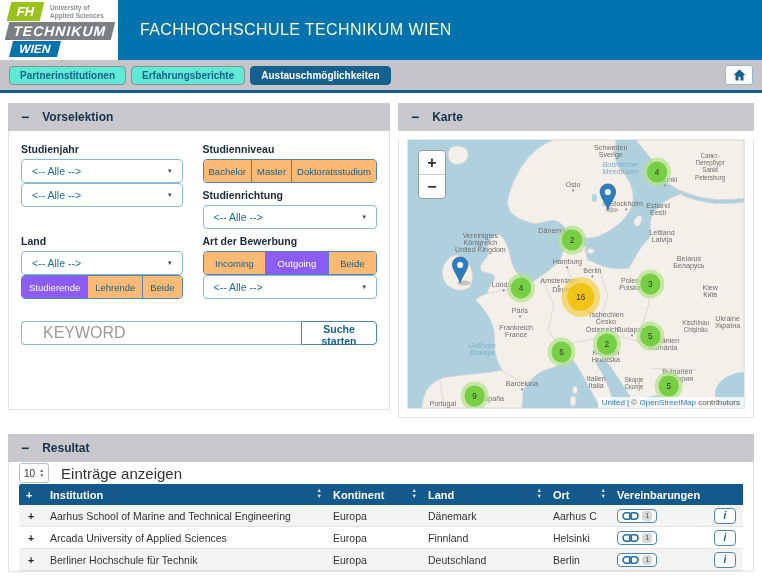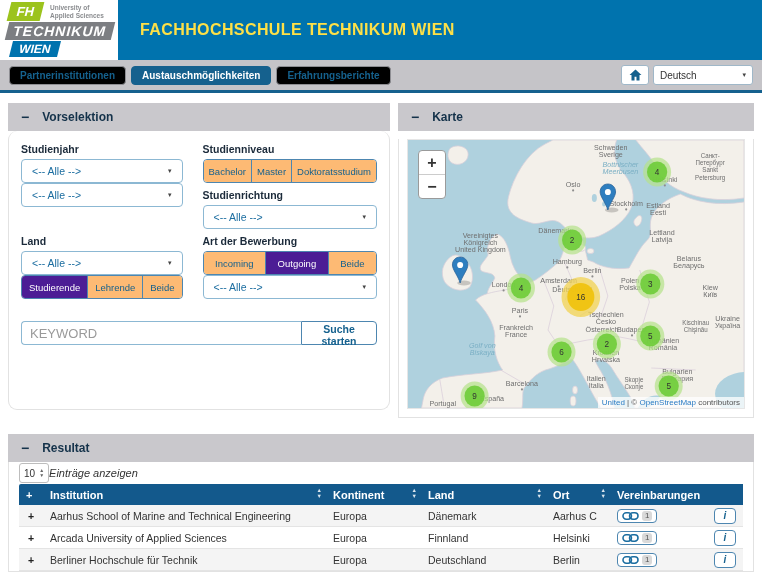--- a/index.html
+++ b/index.html
@@ -1,53 +1,53 @@
 <!DOCTYPE html>
 <html><head>
 <meta charset="utf-8">
 <style>
   html,body{margin:0;padding:0;}
   body{width:762px;height:577px;overflow:hidden;background:#fff;font-family:"Liberation Sans",sans-serif;position:relative;}
   
   .header{position:relative;height:60px;background:#fff;}
   .header-blue{position:absolute;left:118px;right:0;top:0;bottom:0;background:#0073AE;display:flex;align-items:center;}
-  .header-title{color:#fde047;font-size:16px;font-weight:700;letter-spacing:.4px;margin-left:22px;}
+  .header-title{color:#fef9c3;font-size:16px;font-weight:400;letter-spacing:.4px;margin-left:22px;}
   .logo{position:absolute;left:0;top:0;width:118px;height:60px;}
   .logo-fh{position:absolute;left:9px;top:2px;width:33px;height:19px;background:#9CC31D;transform:skewX(-14deg);color:#fff;font-weight:bold;font-size:13px;display:flex;align-items:center;justify-content:center;}
   .logo-uas{position:absolute;left:50px;top:4px;font-size:6.5px;line-height:1.25;color:#8A8C8F;font-weight:600;}
   .logo-technikum{position:absolute;left:7px;top:22px;width:106px;height:18px;background:#7C7E82;transform:skewX(-14deg);color:#fff;font-weight:bold;font-size:14px;letter-spacing:1px;display:flex;align-items:center;justify-content:center;}
   .logo-wien{position:absolute;left:11px;top:41px;width:48px;height:16px;background:#0073AE;transform:skewX(-14deg);color:#fff;font-weight:bold;font-size:12px;display:flex;align-items:center;justify-content:center;}
   
   .tabbar{height:30px;background:#C5C4C8;display:flex;align-items:center;padding:0 9px;gap:5px;}
   #tabs{display:flex;gap:5px;}
-  .tab{height:17px;padding:0 10px;background:#000000;border:1px solid #8E8E93;border-radius:4px;color:#15618E;font-size:10px;font-weight:bold;display:flex;align-items:center;cursor:pointer;}
+  .tab{height:17px;padding:0 10px;background:#5eead4;border:1px solid #8E8E93;border-radius:4px;color:#15618E;font-size:10px;font-weight:bold;display:flex;align-items:center;cursor:pointer;}
   .tab.active{background:#15618E;color:#fff;border-color:#15618E;}
   .tabbar-right{margin-left:auto;display:flex;gap:4px;align-items:center;}
   .home-btn{width:26px;height:18px;background:#fff;border:1px solid #9FB7C8;border-radius:3px;display:flex;align-items:center;justify-content:center;}
   .lang-select{width:86px;height:18px;background:#fff;border:1px solid #9FB7C8;border-radius:3px;font-size:10px;color:#333;display:flex;align-items:center;justify-content:space-between;padding:0 6px;}
   .blue-rule{height:3px;background:#15618E;}
   
   .panels{display:flex;gap:8px;margin:10px 8px 0;align-items:flex-start;}
   .panel-left{width:382px;}
   .panel-right{flex:1;}
   .panel-header{height:28px;background:#C9C8CC;display:flex;align-items:center;gap:13px;padding:0 13px;font-weight:bold;font-size:12px;color:#14324A;}
   .minus{font-weight:bold;font-size:14px;line-height:1;}
   .panel-body{background:#fff;border:1px solid #E2E2E2;border-top:none;}
-  .panel-left .panel-body{height:266px;padding:6px 12px;border-radius:9px;}
+  .panel-left .panel-body{height:266px;padding:6px 12px;}
   
   .form-grid{display:grid;grid-template-columns:1fr 1fr;column-gap:20px;}
   .field label{display:block;font-size:10.5px;font-weight:bold;color:#1B2A3A;margin:6px 0 4px;}
   .select{height:22px;border:1px solid #8CB8D3;border-radius:4px;display:flex;align-items:center;justify-content:space-between;padding:0 10px;font-size:10.5px;color:#1B6DA0;cursor:pointer;}
   .caret{color:#444;font-size:7px;}
   .seg{display:flex;height:22px;border:1px solid #4D86B0;border-radius:4px;overflow:hidden;}
   .seg-item{flex:1 1 auto;display:flex;align-items:center;justify-content:center;font-size:9.5px;color:#15618E;background:#fdba74;border-left:1px solid #4D86B0;padding:0 5px;white-space:nowrap;cursor:pointer;}
   .seg-item:first-child{border-left:none;}
-  .seg-item.active{background:#4c1d95;color:#fff;}
+  .seg-item.active{background:#8b5cf6;color:#fff;}
   .keyword-row{display:flex;margin-top:22px;}
-  .keyword-row input{flex:1;height:22px;border:1px solid #8CB8D3;border-right:none;border-radius:4px 0 0 4px;padding:0 8px;font-size:13px;color:#333;outline:none;}
+  .keyword-row input{flex:1;height:22px;border:1px solid #8CB8D3;border-right:none;border-radius:4px 0 0 4px;padding:0 21px;font-size:16px;color:#333;outline:none;}
   .keyword-row input::placeholder{color:#9A9A9A;}
   .search-btn{width:76px;height:24px;border:1px solid #4D86B0;border-radius:0 4px 4px 0;background:#fff;color:#15618E;font-weight:bold;font-size:10.5px;cursor:pointer;}
   
   .map-wrap{position:relative;margin:8px;height:268px;border:1px solid #E6E6E6;}
   .map-wrap svg.map{display:block;width:100%;height:100%;}
   .mlabel{fill:#6E6E6E;font-size:7.4px;font-family:"Liberation Sans",sans-serif;}
   .mlabel.small{font-size:6.4px;}
   .mlabel.water{fill:#7AAFC4;font-style:italic;}
   .c-outer.green{fill:rgba(181,226,140,0.72);} .c-inner.green{fill:rgba(110,204,57,0.9);}
   .c-outer.yellow{fill:rgba(241,211,87,0.78);} .c-inner.yellow{fill:rgba(240,194,12,0.92);}
@@ -56,21 +56,21 @@
   .zoombtn{height:23px;display:flex;align-items:center;justify-content:center;font-size:16px;font-weight:bold;color:#333;cursor:pointer;}
   .zoombtn:first-child{border-bottom:1px solid #ccc;}
   .attribution{position:absolute;right:0;bottom:0;background:rgba(255,255,255,0.75);font-size:8px;color:#555;padding:1px 4px;z-index:5;}
   .attribution a{color:#2B7CC4;text-decoration:none;}
   
   .resultat{margin:16px 8px 0;}
   .resultat-body{background:#fff;border:1px solid #E2E2E2;border-top:none;}
   .table-controls{display:flex;align-items:center;padding:1px 10px;}
   .pagesize{display:flex;align-items:center;gap:2px;border:1px solid #BDBDBD;border-radius:3px;height:18px;padding:0 4px;font-size:10px;color:#333;}
   .updown{display:flex;flex-direction:column;font-size:5px;color:#666;line-height:1;margin-left:2px;}
-  .entries-label{font-size:11px;color:#333;margin-left:0;font-style:italic;}
+  .entries-label{font-size:15px;color:#333;margin-left:12px;}
   .search-right{margin-left:auto;display:flex;align-items:center;gap:6px;}
   .search-right label{font-size:10.5px;color:#333;}
   .search-right input{width:95px;height:17px;border:1px solid #C9C9C9;border-radius:3px;outline:none;padding:0 4px;font-size:10px;}
   table{width:calc(100% - 20px);margin:0 10px;border-collapse:collapse;font-size:10.5px;table-layout:fixed;}
   thead th{background:#13598C;color:#fff;font-size:11px;font-weight:bold;text-align:left;height:21px;padding:0 7px;position:relative;}
   thead th:first-child{border-radius:2px 0 0 0;}
   .sort{position:absolute;right:4px;top:3px;display:flex;flex-direction:column;font-size:5.5px;color:rgba(255,255,255,0.85);line-height:1.1;cursor:pointer;}
   tbody td{height:21px;padding:0 7px;border-bottom:1px solid #E4E4E4;color:#333;overflow:hidden;white-space:nowrap;}
   tbody tr:nth-child(odd) td{background:#F4F4F4;}
   td.plus{text-align:center;font-weight:bold;color:#222;}
@@ -93,32 +93,28 @@
     <div class="logo-wien">WIEN</div>
   </div>
   <div class="header-blue">
     <span class="header-title">FACHHOCHSCHULE TECHNIKUM WIEN</span>
   </div>
 </div>
 
 <div class="tabbar">
   <div id="tabs">
       <div class="tab">Partnerinstitutionen</div>
+      <div class="tab">Erfahrungsberichte</div>
       <div class="tab active">Austauschmöglichkeiten</div>
-      <div class="tab">Erfahrungsberichte</div>
     </div>
   <div class="tabbar-right">
     <div class="home-btn">
       <svg width="13" height="12" viewBox="0 0 24 22">
           <path d="M12 1 L23 11 h-3.6 v10 h-5.6 v-7 h-3.6 v7 H4.6 V11 H1 Z" fill="#15618E"></path>
         </svg>
-    </div>
-    <div class="lang-select">
-      <span>Deutsch</span>
-      <span class="caret">▾</span>
     </div>
   </div>
 </div>
 <div class="blue-rule"></div>
 
 <div class="panels">
 
   <section class="panel-left">
     <div class="panel-header">
       <span class="minus">−</span>

